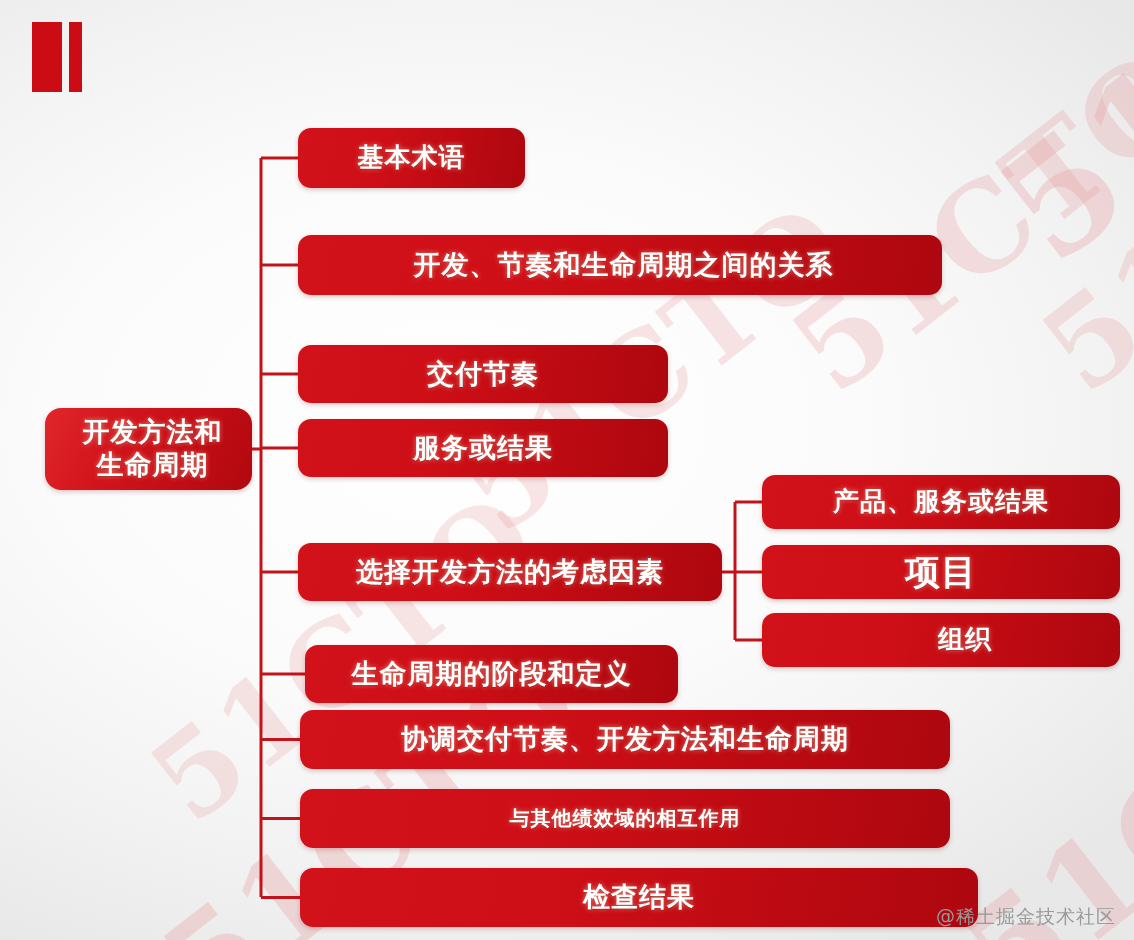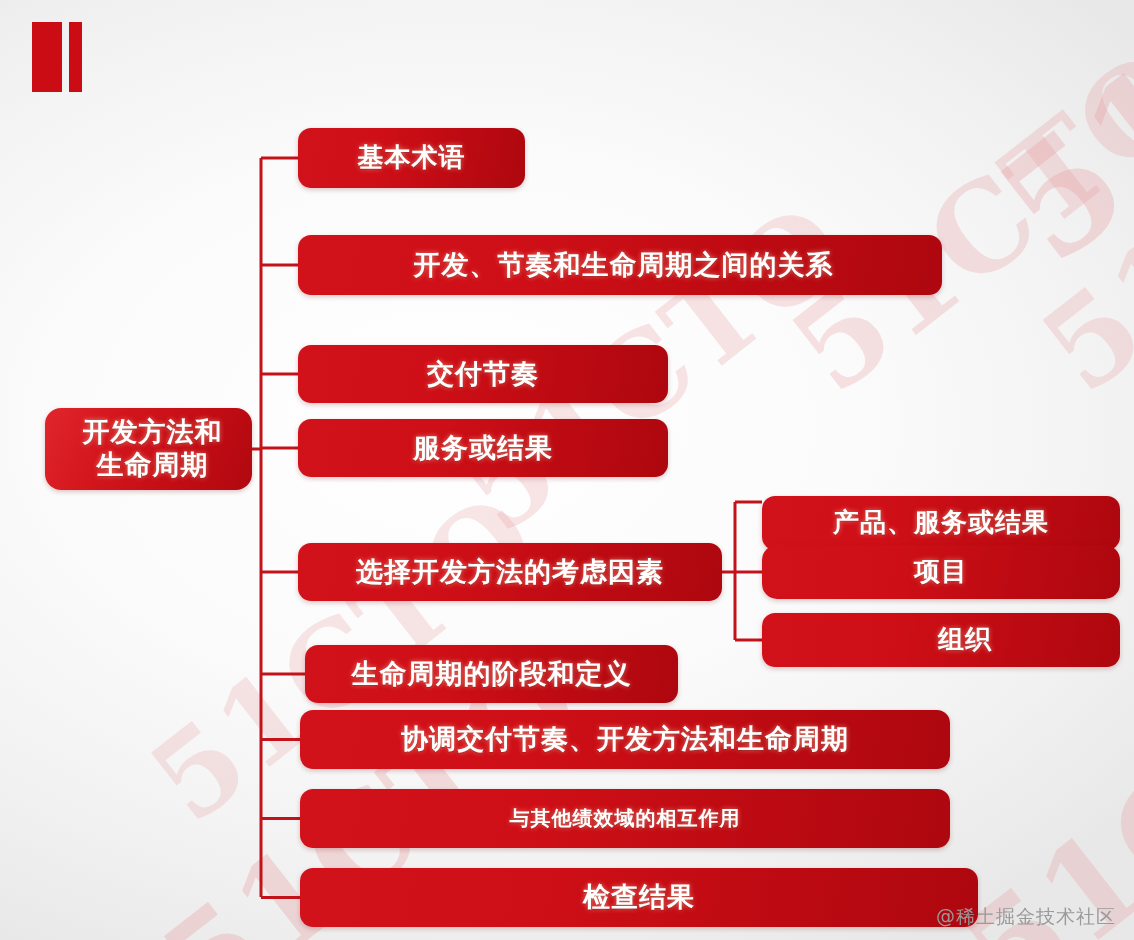--- a/index.html
+++ b/index.html
@@ -185,24 +185,24 @@
       </div>
       <div class="node" style="left: 300px; top: 710px; width: 650px; height: 59px; font-size: 27px;">
         <span>协调交付节奏、开发方法和生命周期</span>
       </div>
       <div class="node" style="left: 300px; top: 789px; width: 650px; height: 59px; font-size: 20px;">
         <span>与其他绩效域的相互作用</span>
       </div>
       <div class="node" style="left: 300px; top: 868px; width: 678px; height: 59px; font-size: 27px;">
         <span>检查结果</span>
       </div>
-      <div class="node" style="left: 762px; top: 475px; width: 358px; height: 54px; font-size: 26px; margin-top: 21px;">
+      <div class="node" style="left: 762px; top: 475px; width: 358px; height: 54px; font-size: 26px;">
         <span>产品、服务或结果</span>
       </div>
-      <div class="node" style="left: 762px; top: 545px; width: 358px; height: 54px; font-size: 26px; border-radius: 15px;">
+      <div class="node" style="left: 762px; top: 545px; width: 358px; height: 54px; font-size: 35px;">
         <span>项目</span>
       </div>
       <div class="node" style="left: 762px; top: 613px; width: 358px; height: 54px; font-size: 26px; padding-left: 48px;">
         <span>组织</span>
       </div>
     </div>
 
   <div id="credit">@稀土掘金技术社区</div>
 </div>
 

